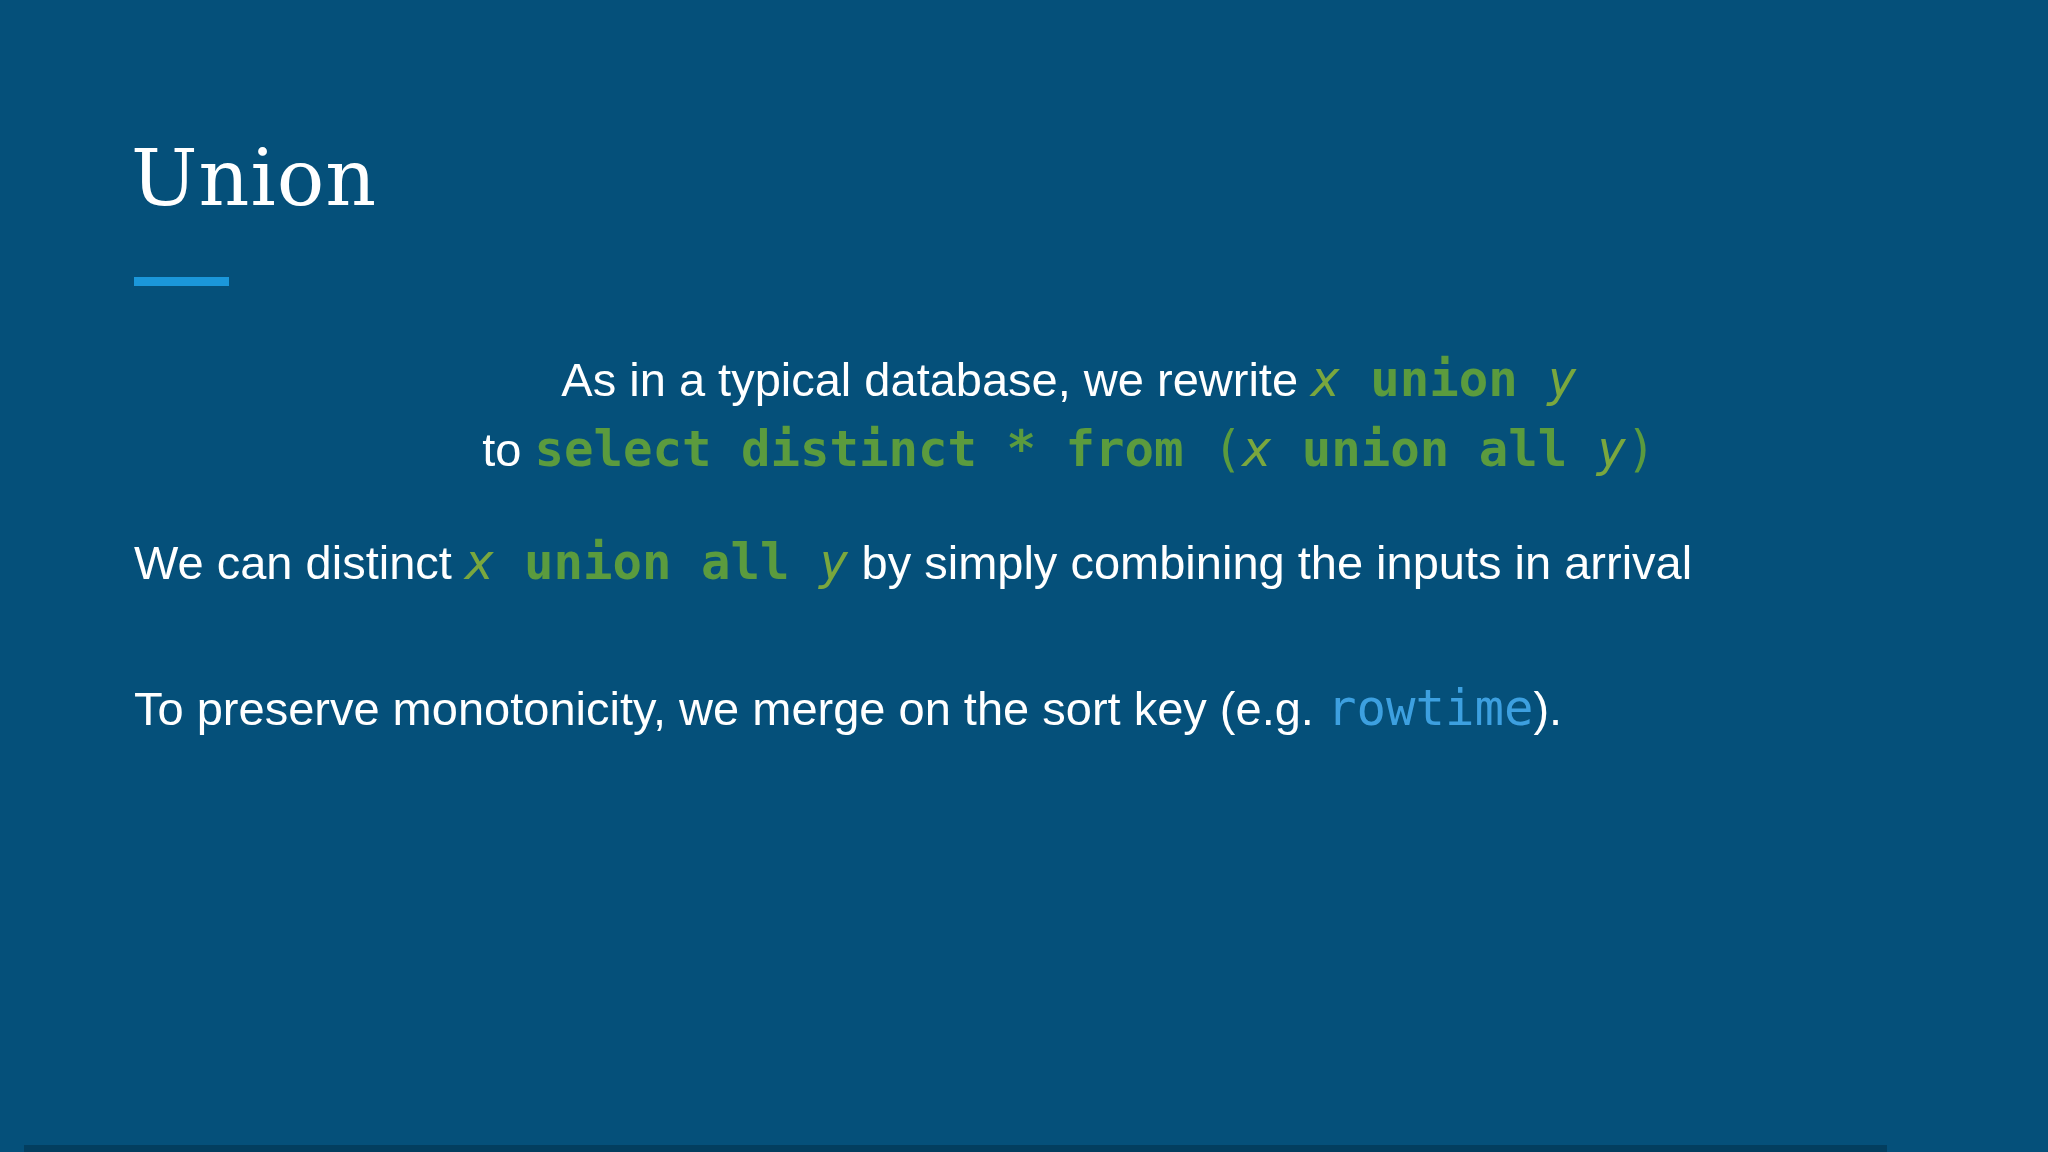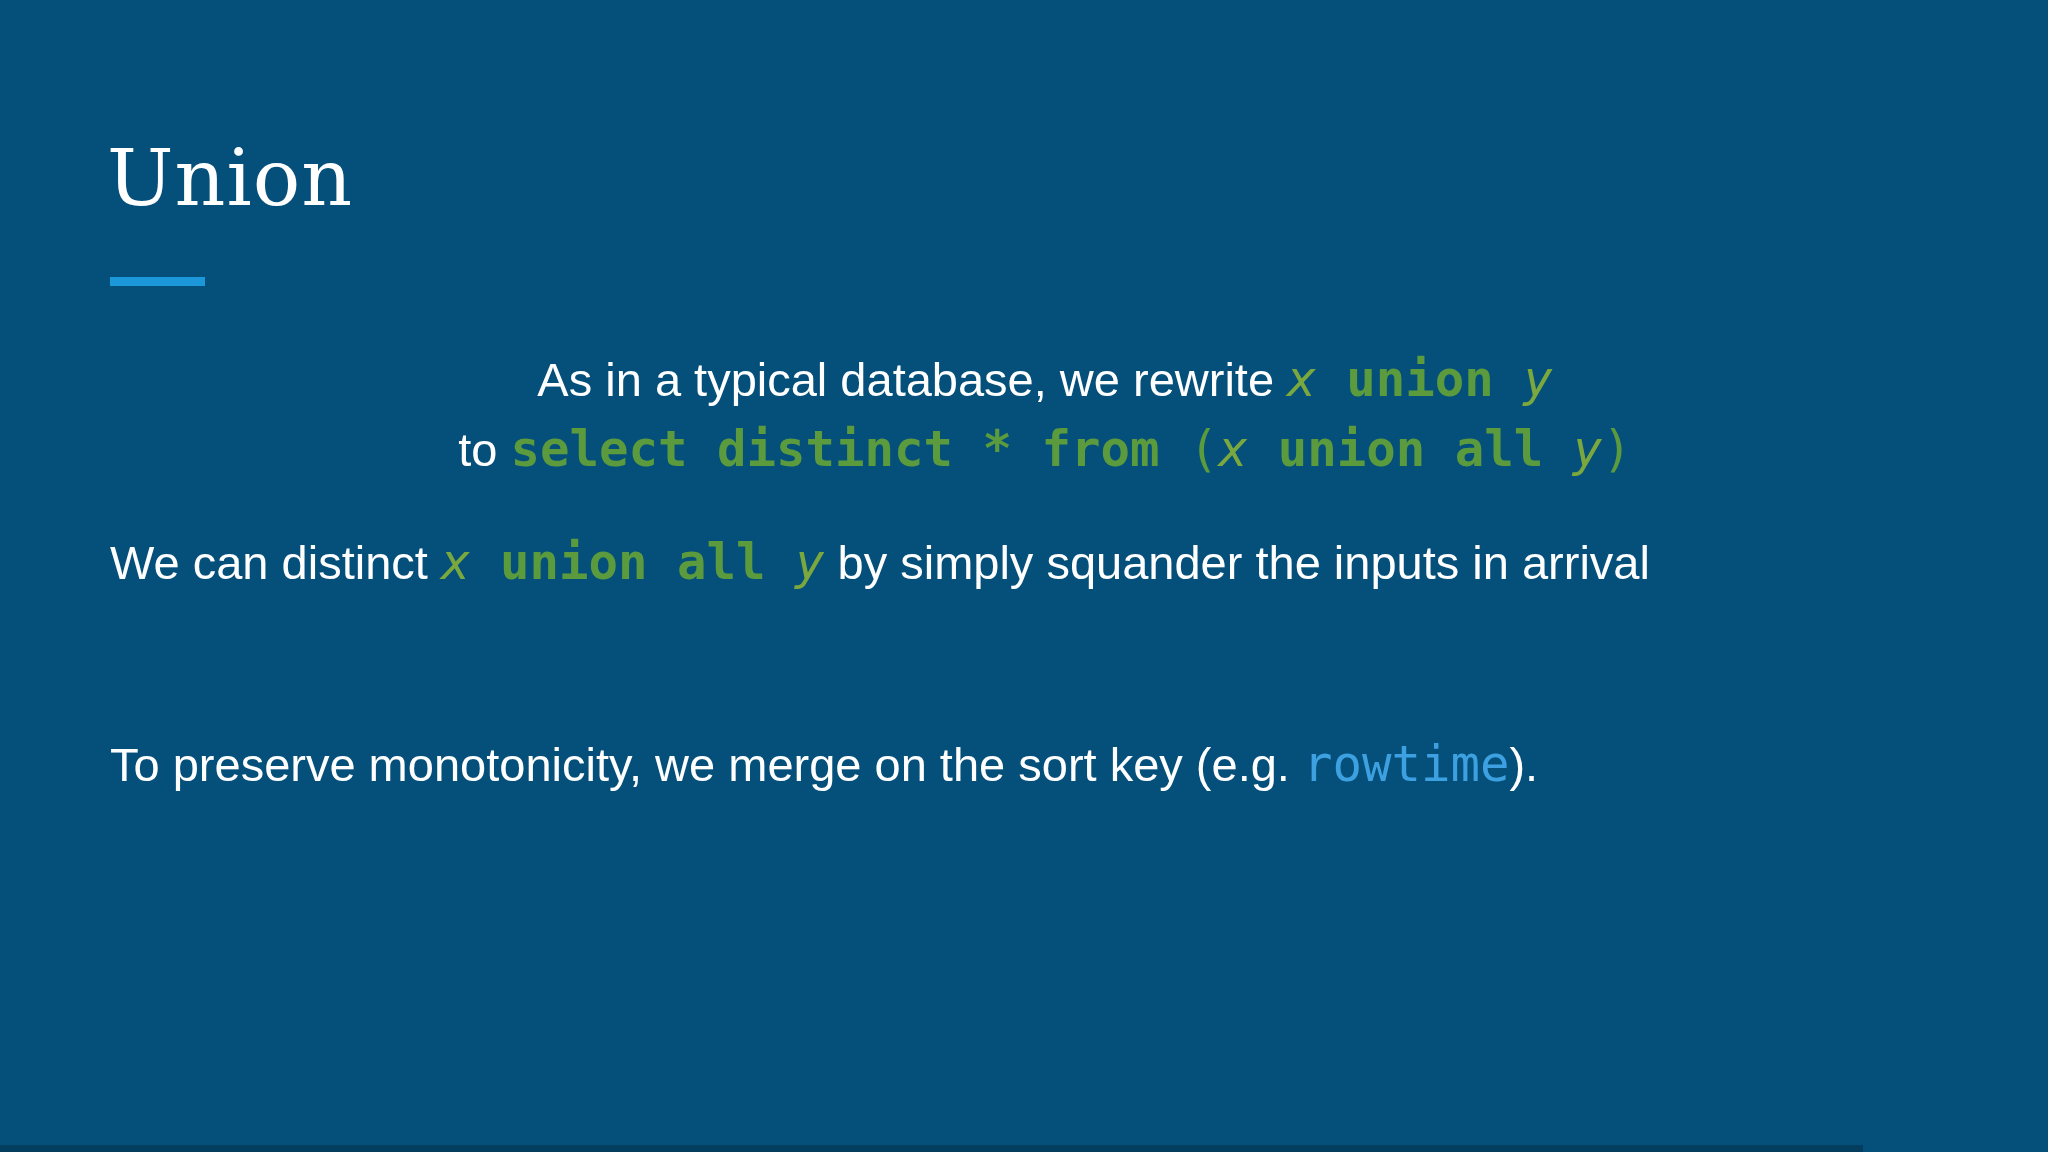--- a/index.html
+++ b/index.html
@@ -11,20 +11,21 @@
     height: 1152px;
     background: #05507a;
     overflow: hidden;
   }
   .slide {
     position: relative;
     width: 1863px;
     height: 1152px;
     font-family: "Liberation Sans", sans-serif;
     color: #ffffff;
+    margin-left: 24px;
   }
   .title {
     position: absolute;
     left: 107px;
     top: 133px;
     margin: 0;
     font-family: "DejaVu Serif", serif;
     font-weight: 400;
     font-size: 79px;
     line-height: 1.15;
@@ -43,21 +44,21 @@
     position: absolute;
     left: 110px;
     width: 1870px;
     margin: 0;
     font-size: 47px;
     line-height: 70px;
     color: #ffffff;
   }
   .para-0 { top: 345px; text-align: center; }
   .para-1 { top: 528px; }
-  .para-2 { top: 730px; }
+  .para-2 { top: 674px; }
 
   .run-text {
     color: #ffffff;
   }
   .run-keyword {
     font-family: "DejaVu Sans Mono", monospace;
     font-weight: 700;
     font-size: 49px;
     color: #5b9b3e;
   }
@@ -90,19 +91,19 @@
 <body>
 
 <div class="slide">
 
   <h1 class="title">Union</h1>
 
   <div class="accent-bar"></div>
 
   <p class="body-para para-0"><span class="run-text">As in a typical database, we rewrite </span><span class="run-variable">x</span><span class="run-keyword"> union </span><span class="run-variable">y</span><br><span class="run-text">to </span><span class="run-keyword">select distinct * from </span><span class="run-punct">(</span><span class="run-variable">x</span><span class="run-keyword"> union all </span><span class="run-variable">y</span><span class="run-punct">)</span></p>
 
-  <p class="body-para para-1"><span class="run-text">We can distinct </span><span class="run-variable">x</span><span class="run-keyword"> union all </span><span class="run-variable">y</span><span class="run-text"> by simply squander the inputs in arrival</span><br></p>
+  <p class="body-para para-1"><span class="run-text">We can distinct </span><span class="run-variable">x</span><span class="run-keyword"> union all </span><span class="run-variable">y</span><span class="run-text"> by simply combining the inputs in arrival</span><br></p>
 
   <p class="body-para para-2"><span class="run-text">To preserve monotonicity, we merge on the sort key (e.g. </span><span class="run-blue">rowtime</span><span class="run-text">).</span></p>
 
   <div class="bottom-edge"></div>
 
 </div>
 
 </body></html>

